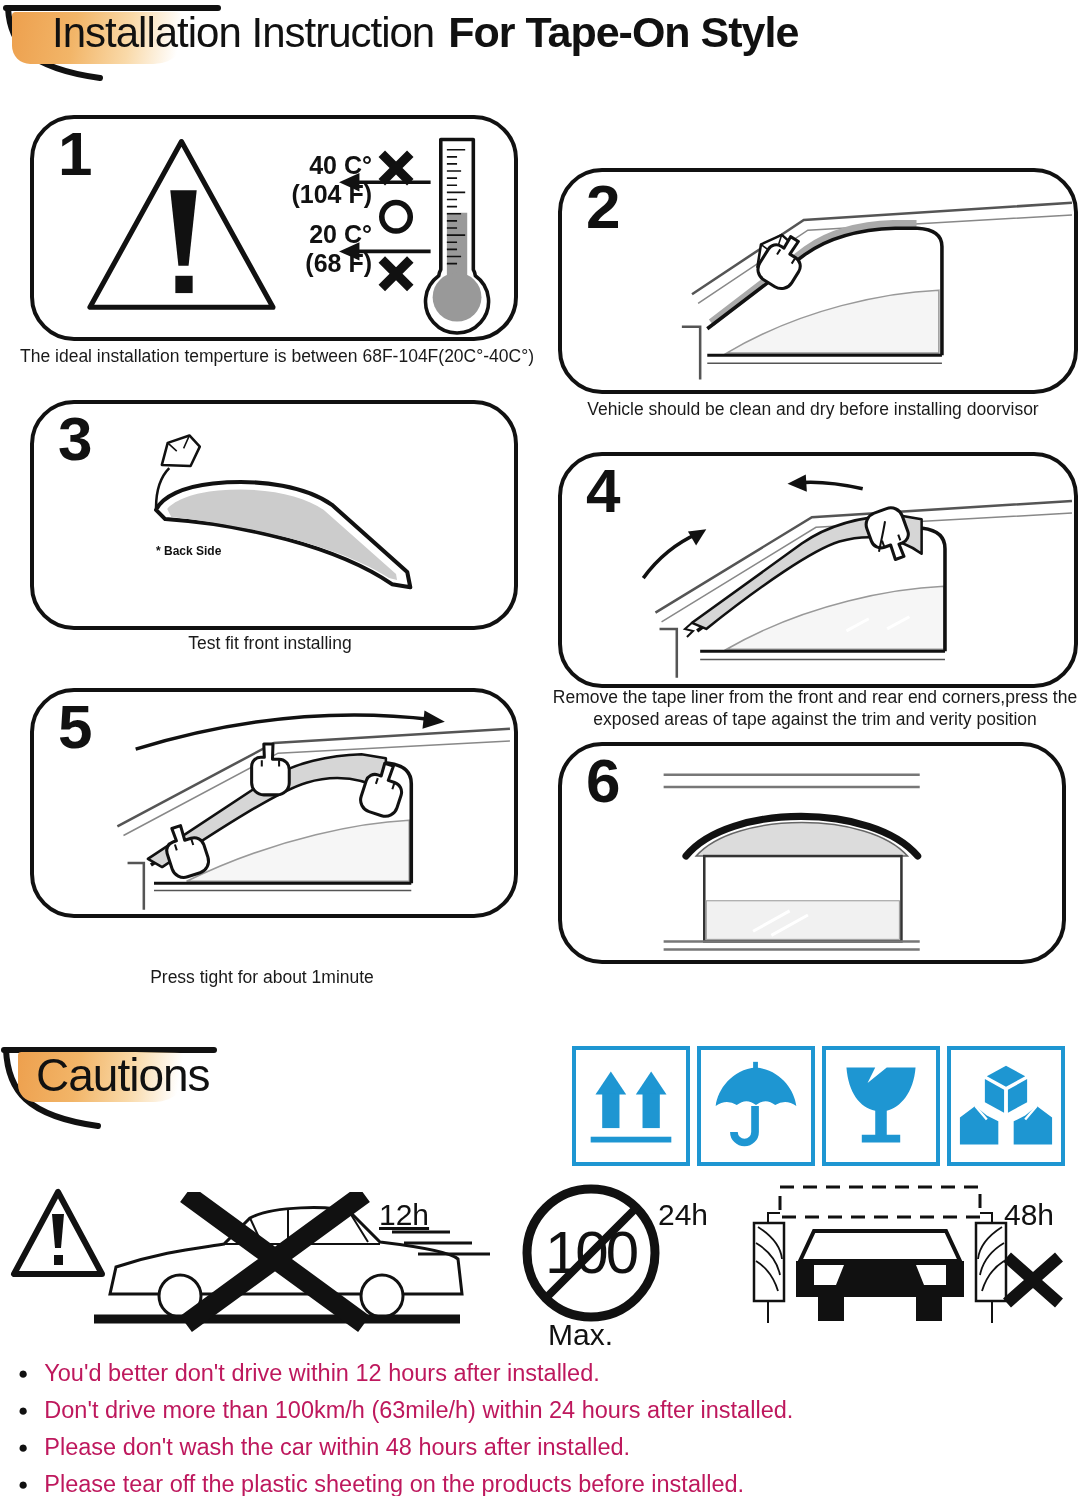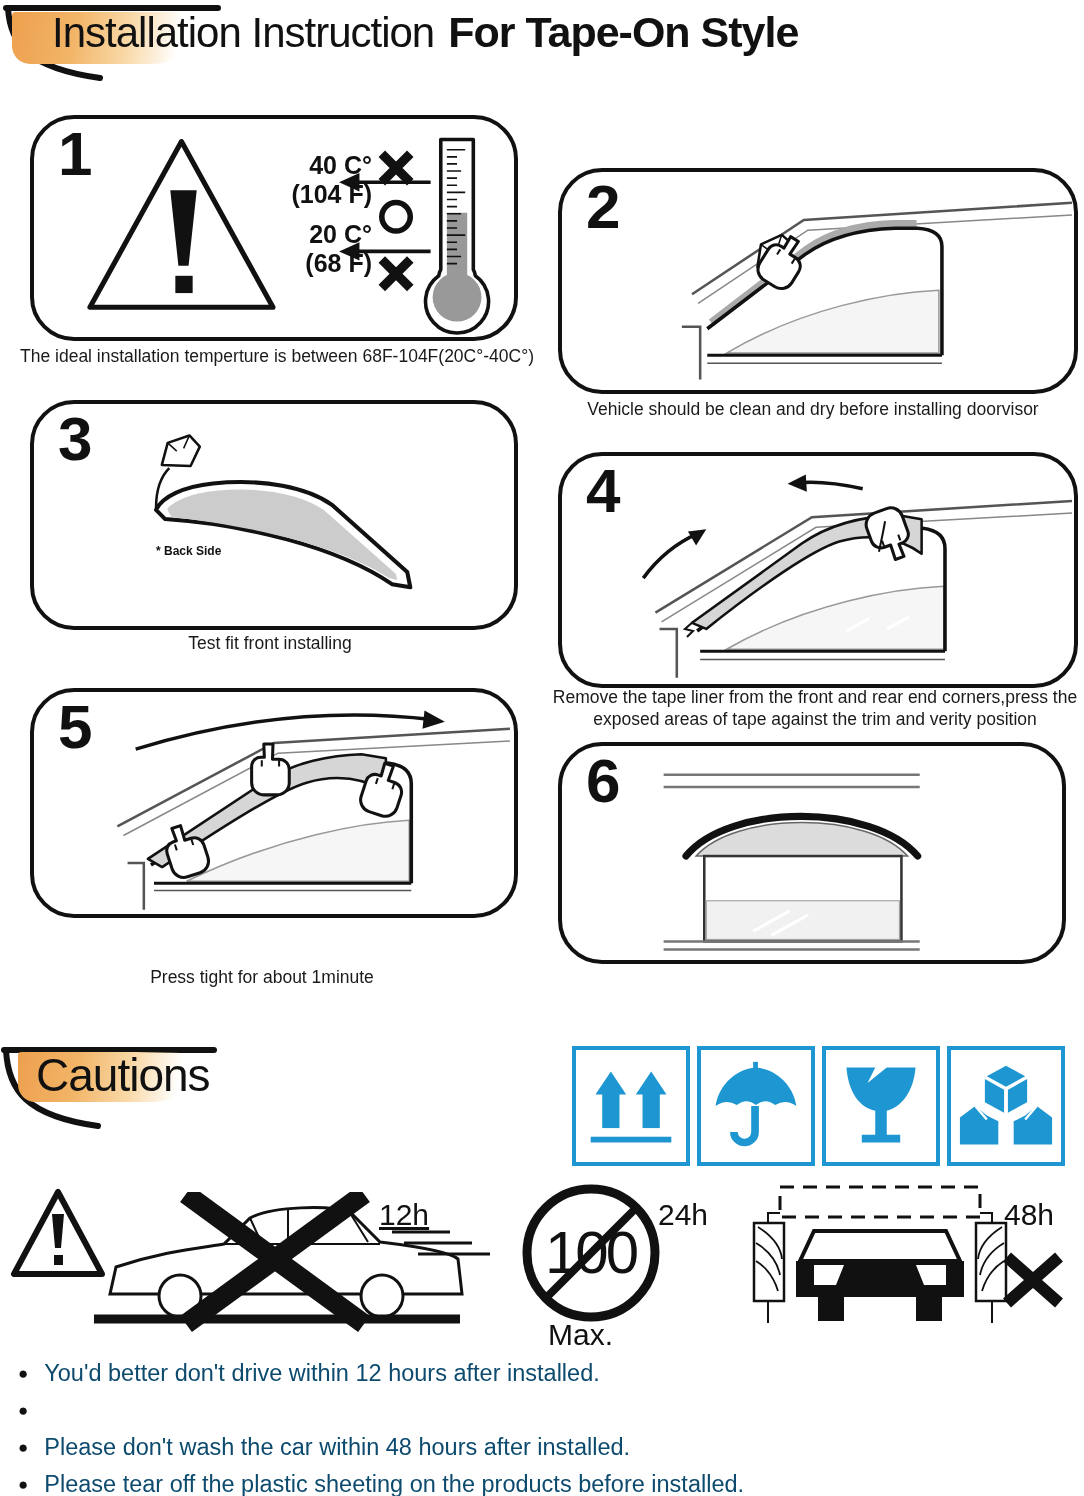--- a/index.html
+++ b/index.html
@@ -22,21 +22,21 @@
   .fullsvg{position:absolute;left:0;top:0;width:100%;height:100%;}
   
   .pkg-box{position:absolute;width:110px;height:112px;border:4px solid #1e96d2;background:#fff;
            display:flex;align-items:center;justify-content:center;}
   .cau-label{position:absolute;font-size:30px;font-weight:400;white-space:nowrap;}
   .speed-num{position:absolute;font-size:60px;font-weight:400;letter-spacing:-3px;}
   
   .bullets{position:absolute;left:10px;top:1360px;width:1066px;}
   .bullet-row{display:flex;align-items:flex-start;margin-bottom:10px;}
   .bullet-dot{font-size:17px;line-height:27px;margin:0 16px 0 8px;}
-  .bullet-text{font-size:23.5px;line-height:27px;color:#0c4a6e;}
+  .bullet-text{font-size:23.5px;line-height:27px;color:#be185d;}
 </style>
 </head>
 <body>
 
 <div class="sheet">
 
   <svg width="0" height="0" style="position:absolute" aria-hidden="true">
     <defs>
       <g id="hand">
         <path d="M16,1 h9 l-0.5,15 h6.5 a10,10 0 0 1 10,10 v13 a12,12 0 0 1 -12,12 h-13 a12,12 0 0 1 -12,-12 v-16 a9,9 0 0 1 9,-9 h3.5 z" fill="#fff" stroke="#111" stroke-width="3" stroke-linejoin="round"></path>
@@ -299,20 +299,21 @@
     <path d="M5,5 L57,51 M57,5 L5,51" stroke="#111" stroke-width="12"></path>
   </svg>
 
   <div class="bullets">
     <div class="bullet-row">
       <span class="bullet-dot">●</span>
       <span class="bullet-text">You'd better don't drive within 12 hours after installed.</span>
     </div>
     <div class="bullet-row">
       <span class="bullet-dot">●</span>
+      <span class="bullet-text">Don't drive more than 100km/h (63mile/h) within 24 hours after installed.</span>
     </div>
     <div class="bullet-row">
       <span class="bullet-dot">●</span>
       <span class="bullet-text">Please don't wash the car within 48 hours after installed.</span>
     </div>
     <div class="bullet-row">
       <span class="bullet-dot">●</span>
       <span class="bullet-text">Please tear off the plastic sheeting on the products before installed.</span>
     </div>
   </div>

